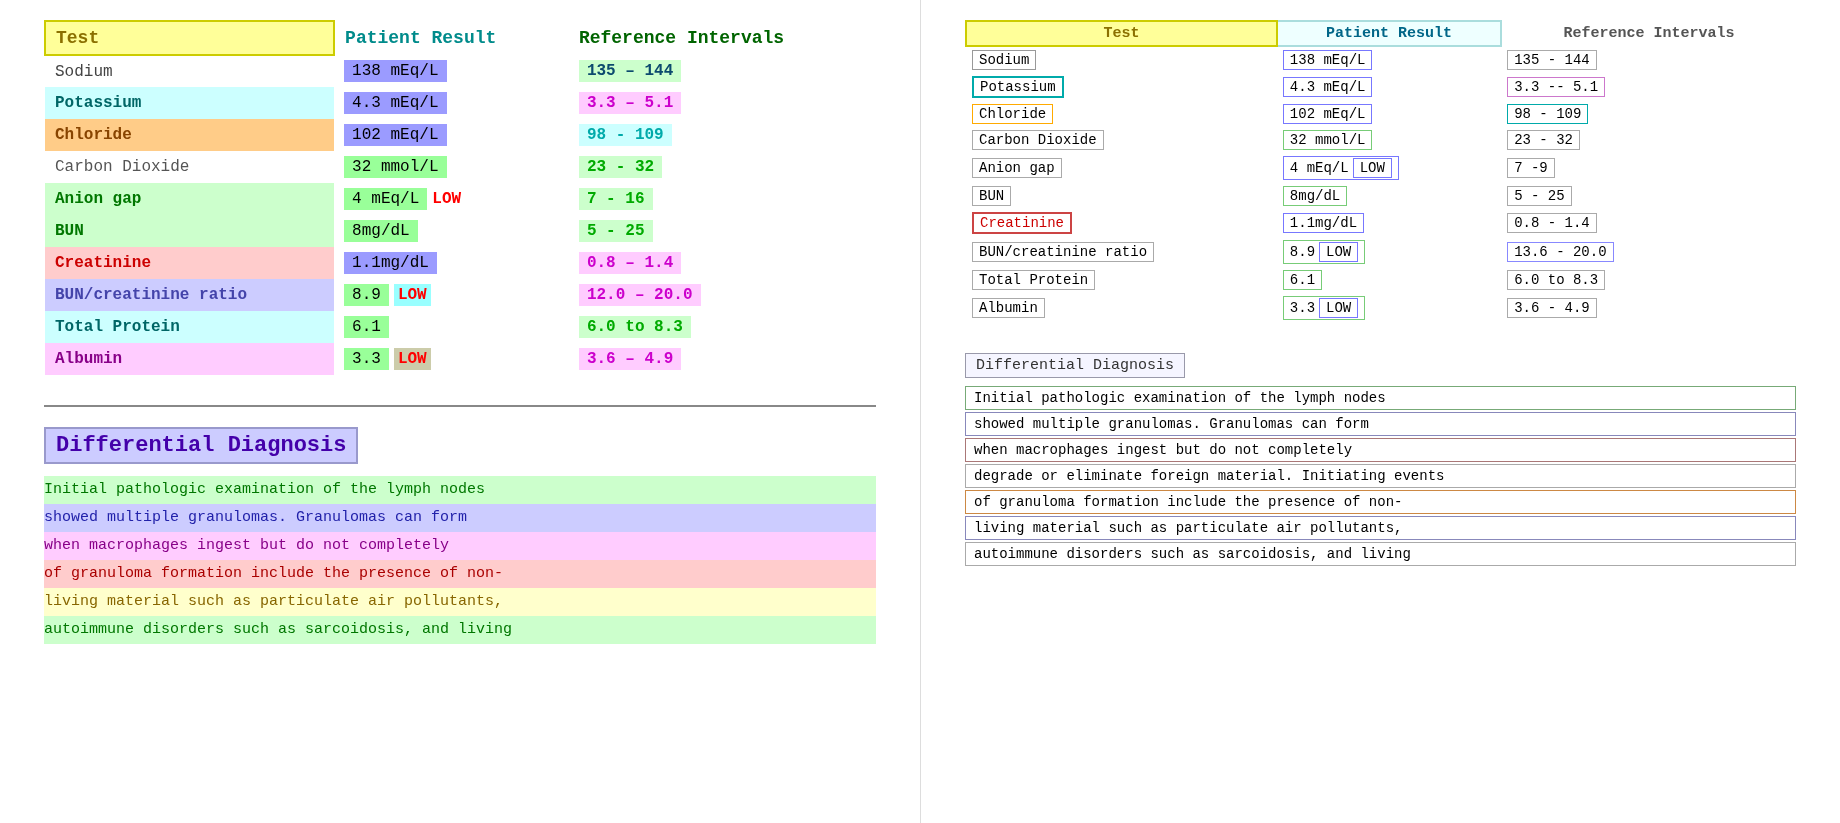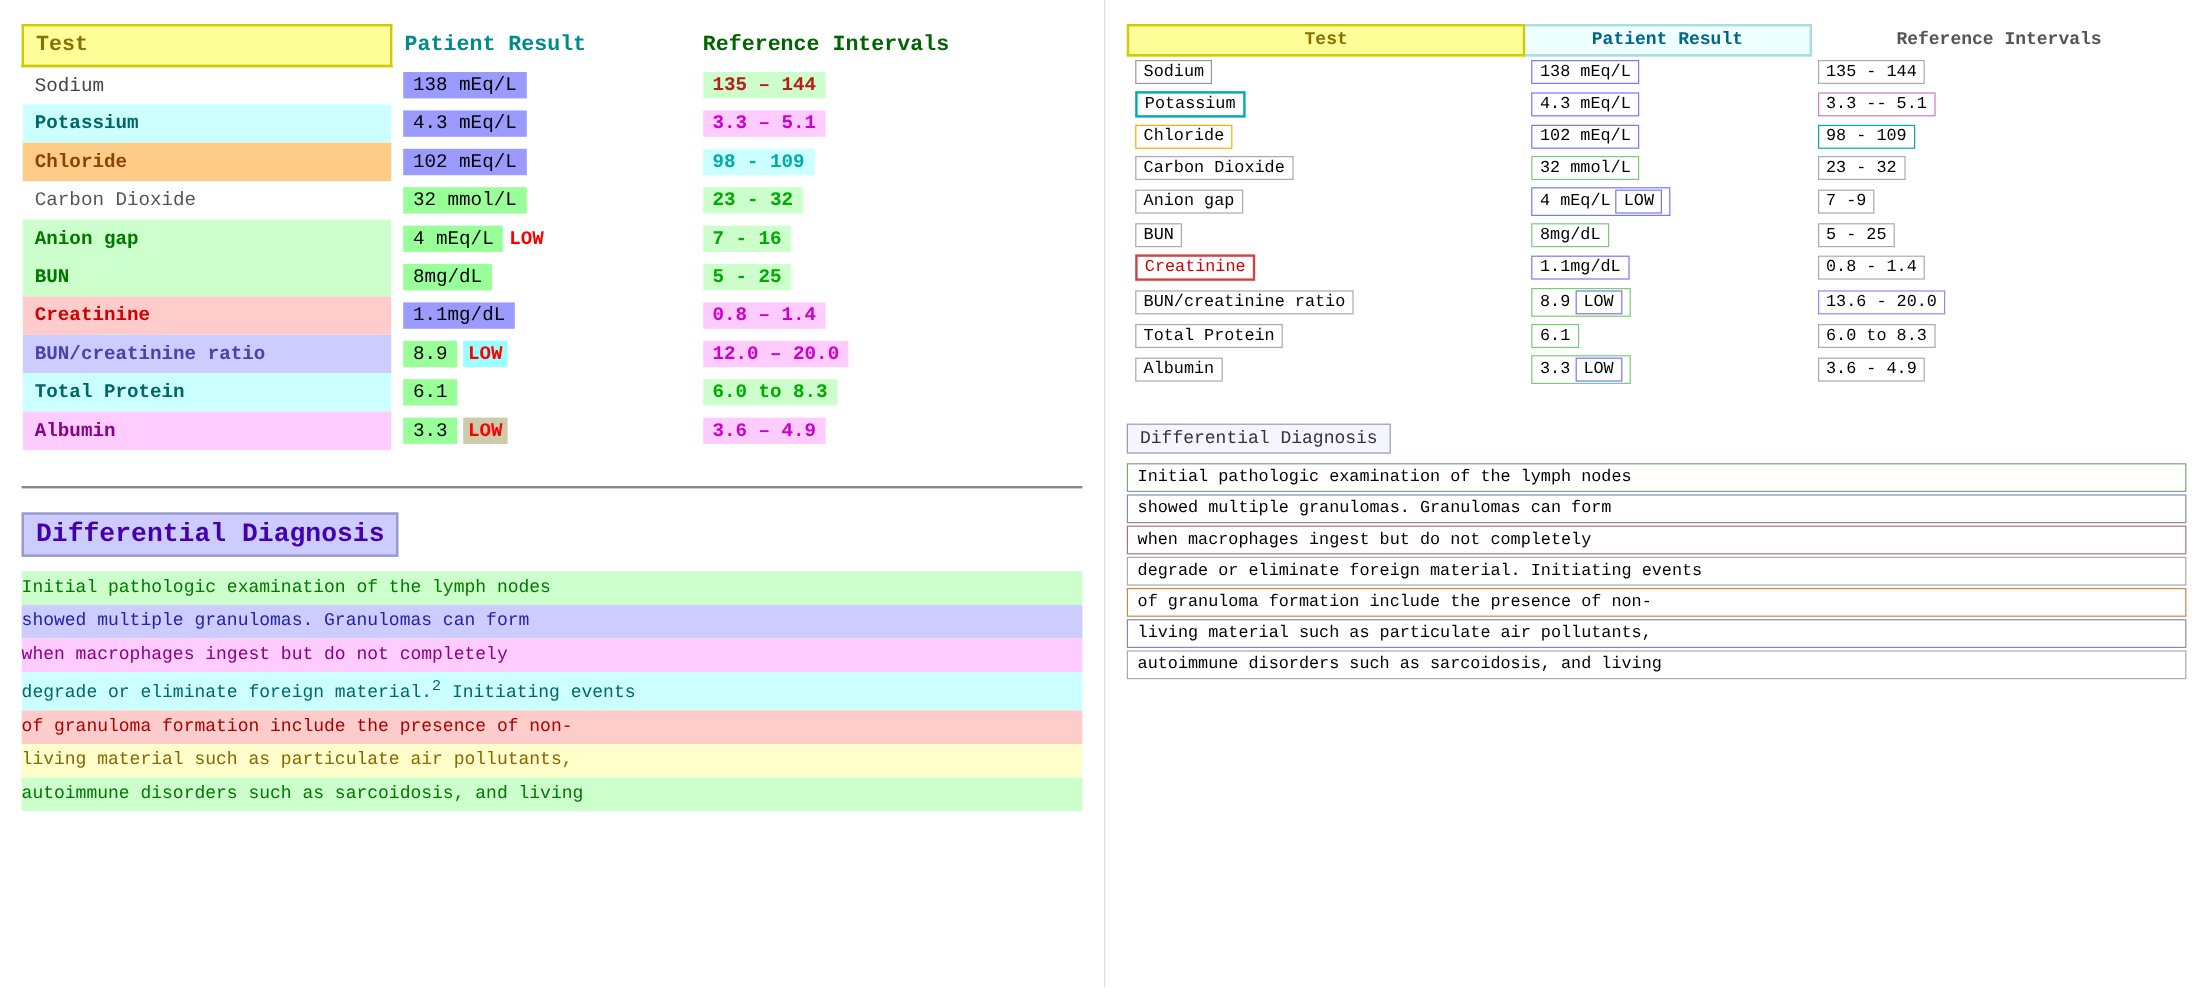--- a/index.html
+++ b/index.html
@@ -8,21 +8,21 @@
       font-family: 'Courier New', Courier, monospace;
       font-size: 14px;
       width: 1840px;
       min-height: 823px;
       display: flex;
       flex-direction: row;
     }
 
     .half {
       width: 920px;
-      padding: 20px 18px;
+      padding: 20px 44px;
       flex-shrink: 0;
     }
 
     
     .left-panel { }
 
     .left-table {
       width: 100%;
       border-collapse: collapse;
       margin-bottom: 30px;
@@ -39,21 +39,21 @@
       padding: 5px 10px;
       font-size: 16px;
     }
 
     .th-test { color: #8B7000; background: #FFFF99; border: 2px solid #CCCC00; }
     .th-result { color: #008B8B; font-weight: bold; }
     .th-ref { color: #006400; font-weight: bold; }
 
     .row-sodium td:first-child { color: #444; }
     .row-sodium .result { background: #9B9BFF; color: #000; padding: 2px 8px; display: inline-block; }
-    .row-sodium .ref { color: #b91c1c; font-weight: bold; background: #CCFFCC; padding: 2px 8px; display: inline-block; }
+    .row-sodium .ref { color: #0c4a6e; font-weight: bold; background: #CCFFCC; padding: 2px 8px; display: inline-block; }
 
     .row-potassium td:first-child { background: #CCFFFF; color: #006666; font-weight: bold; padding: 5px 10px; }
     .row-potassium .result { background: #9B9BFF; color: #000; padding: 2px 8px; display: inline-block; }
     .row-potassium .ref { color: #CC00CC; font-weight: bold; background: #FFCCFF; padding: 2px 8px; display: inline-block; }
 
     .row-chloride td:first-child { background: #FFCC88; color: #884400; font-weight: bold; padding: 5px 10px; }
     .row-chloride .result { background: #9B9BFF; color: #000; padding: 2px 8px; display: inline-block; }
     .row-chloride .ref { color: #00AAAA; font-weight: bold; background: #CCFFFF; padding: 2px 8px; display: inline-block; }
 
     .row-co2 td:first-child { color: #555; }
@@ -289,21 +289,20 @@
   </table>
 
   <hr class="divider">
 
   <div>
     <div class="diff-title-left">Differential Diagnosis</div>
     <div class="diff-text-left">
       <span class="diff-line dl1">Initial pathologic examination of the lymph nodes</span>
       <span class="diff-line dl2">showed multiple granulomas. Granulomas can form</span>
       <span class="diff-line dl3">when macrophages ingest but do not completely</span>
-      <span class="diff-line dl4">degrade or eliminate foreign material.<sup>2</sup> Initiating events</span>
       <span class="diff-line dl5">of granuloma formation include the presence of non-</span>
       <span class="diff-line dl6">living material such as particulate air pollutants,</span>
       <span class="diff-line dl7">autoimmune disorders such as sarcoidosis, and living</span>
     </div>
   </div>
 </div>
 
 <div class="half right-panel">
   <table class="right-table">
     <thead>

